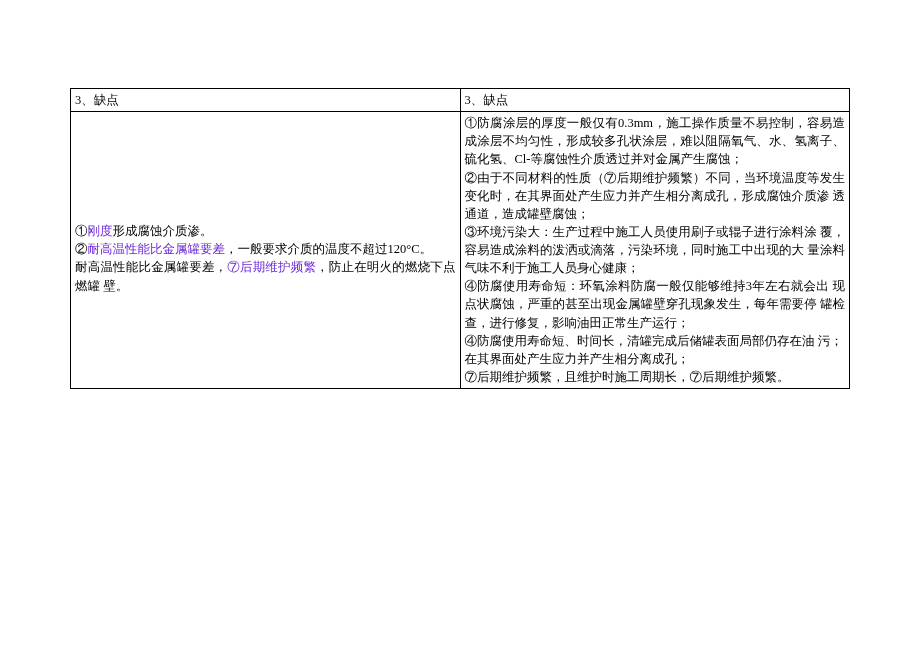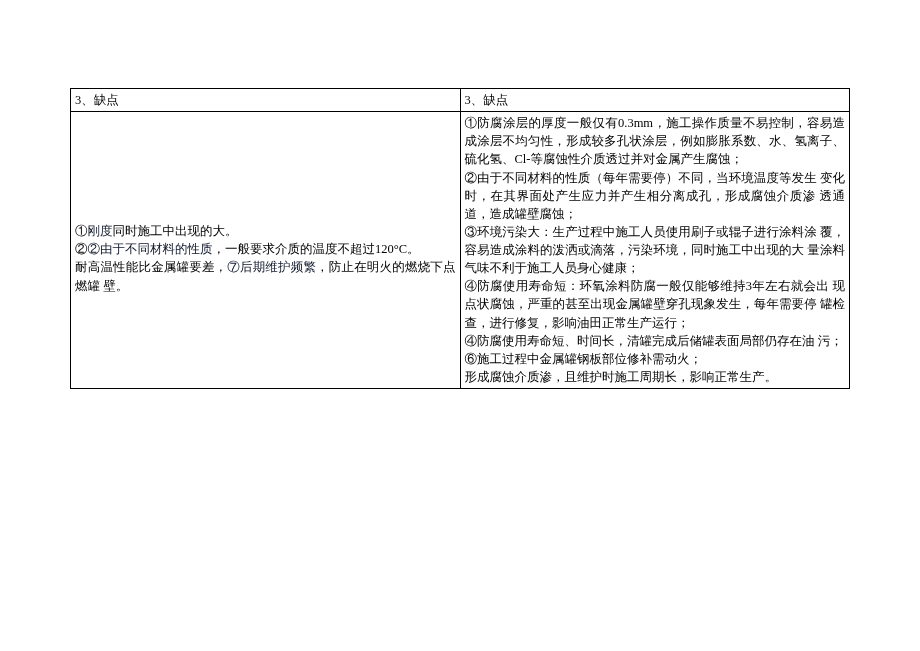--- a/index.html
+++ b/index.html
@@ -38,56 +38,56 @@
     .hdr {
       height: 18px;
     }
     .body-cell {
       height: 260px;
     }
     .left-content {
       padding-top: 108px;
     }
     .red {
-      color: #0f172a;
+      color: #6d28d9;
     }
     .justify {
       text-align: justify;
       text-justify: inter-ideograph;
     }
   </style>
 </head>
 <body>
 
 <div class="page">
   <table>
     <tbody>
         <tr>
       <td class="col-left hdr">3、缺点</td>
       <td class="col-right hdr">3、缺点</td>
     </tr>
     <tr>
       <td class="col-left body-cell">
         <div class="left-content justify">
           <div>
-            <span>①</span><span class="red">刚度</span><span>同时施工中出现的大。</span>
+            <span>①</span><span class="red">刚度</span><span>形成腐蚀介质渗。</span>
           </div>
           <div>
-            <span>②</span><span class="red">②由于不同材料的性质</span><span>，一般要求介质的温度不超过120°C。</span>
+            <span>②</span><span class="red">耐高温性能比金属罐要差</span><span>，一般要求介质的温度不超过120°C。</span>
           </div>
           <div>
             <span>耐高温性能比金属罐要差，</span><span class="red">⑦后期维护频繁</span><span>，防止在明火的燃烧下点燃罐 壁。</span>
           </div>
         </div>
       </td>
       <td class="col-right body-cell justify">
-        <div>①防腐涂层的厚度一般仅有0.3mm，施工操作质量不易控制，容易造 成涂层不均匀性，形成较多孔状涂层，例如膨胀系数、水、氢离子、硫化氢、Cl-等腐蚀性介质透过并对金属产生腐蚀；</div>
-        <div>②由于不同材料的性质（每年需要停）不同，当环境温度等发生 变化时，在其界面处产生应力并产生相分离成孔，形成腐蚀介质渗 透通道，造成罐壁腐蚀；</div>
+        <div>①防腐涂层的厚度一般仅有0.3mm，施工操作质量不易控制，容易造 成涂层不均匀性，形成较多孔状涂层，难以阻隔氧气、水、氢离子、硫化氢、Cl-等腐蚀性介质透过并对金属产生腐蚀；</div>
+        <div>②由于不同材料的性质（⑦后期维护频繁）不同，当环境温度等发生 变化时，在其界面处产生应力并产生相分离成孔，形成腐蚀介质渗 透通道，造成罐壁腐蚀；</div>
         <div>③环境污染大：生产过程中施工人员使用刷子或辊子进行涂料涂 覆，容易造成涂料的泼洒或滴落，污染环境，同时施工中出现的大 量涂料气味不利于施工人员身心健康；</div>
         <div>④防腐使用寿命短：环氧涂料防腐一般仅能够维持3年左右就会出 现点状腐蚀，严重的甚至出现金属罐壁穿孔现象发生，每年需要停 罐检查，进行修复，影响油田正常生产运行；</div>
         <div>④防腐使用寿命短、时间长，清罐完成后储罐表面局部仍存在油 污；</div>
-        <div>⑥施工过程中金属罐钢板部位修补需动火；</div>
-        <div>形成腐蚀介质渗，且维护时施工周期长，影响正常生产。</div>
+        <div>在其界面处产生应力并产生相分离成孔；</div>
+        <div>⑦后期维护频繁，且维护时施工周期长，⑦后期维护频繁。</div>
       </td>
     </tr>
   </tbody>
     </table>
 </div>
 
 </body></html>

